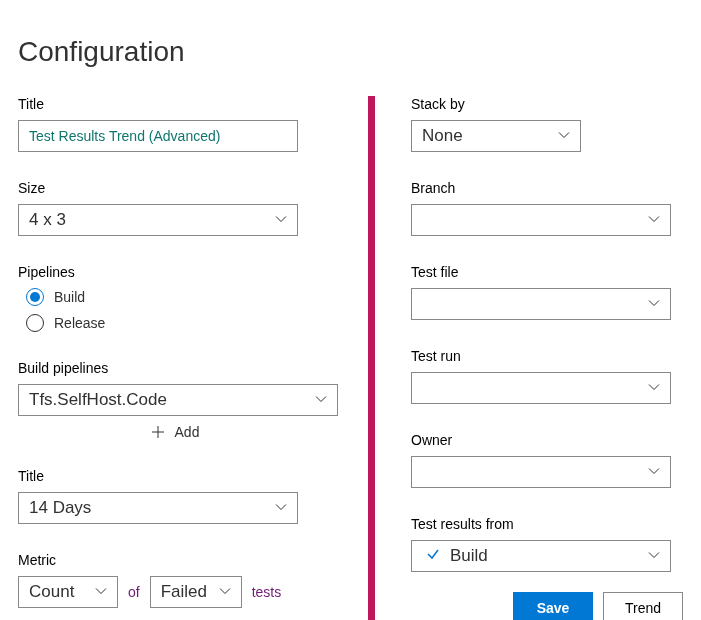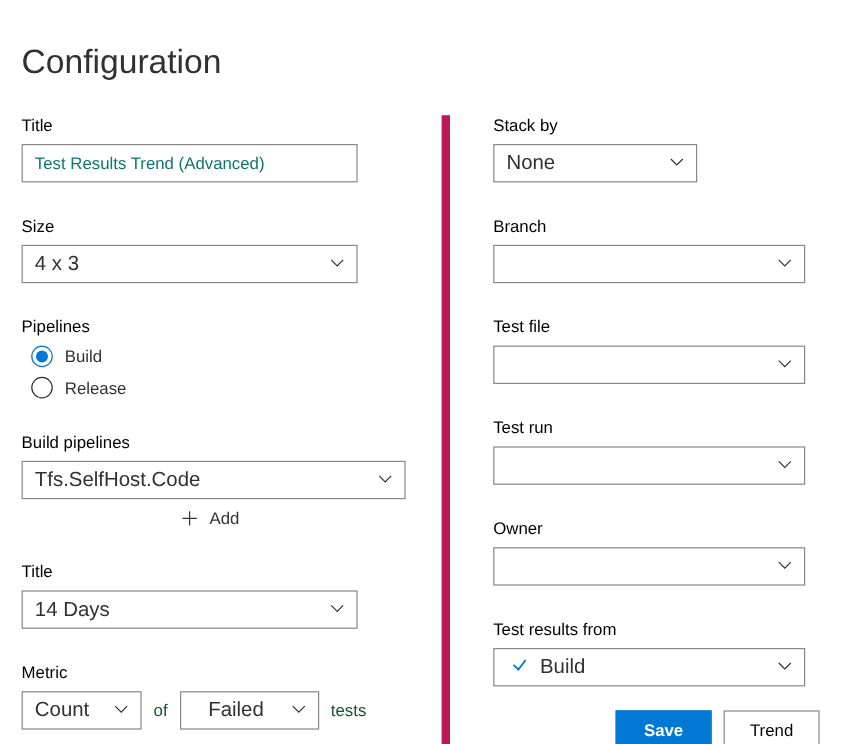--- a/index.html
+++ b/index.html
@@ -96,22 +96,22 @@
       color: #323130;
       justify-content: center;
     }
     .add-row svg { margin-right: 10px; }
     .metric-row {
       display: flex;
       align-items: center;
       gap: 10px;
     }
     .dropdown.sm { width: 100px; }
-    .dropdown.md { width: 116px; justify-content: center; }
-    .metric-word { color: #14532d; }
+    .dropdown.md { width: 92px; }
+    .metric-word { color: #701a75; }
     .dropdown.right-narrow { width: 170px; }
     .dropdown.right-wide  { width: 260px; }
     .check-row {
       display: flex; align-items: center; gap: 10px;
     }
     .checkmark { color: #0078d4; }
     .footer {
       display: flex;
       justify-content: flex-end;
       gap: 10px;

